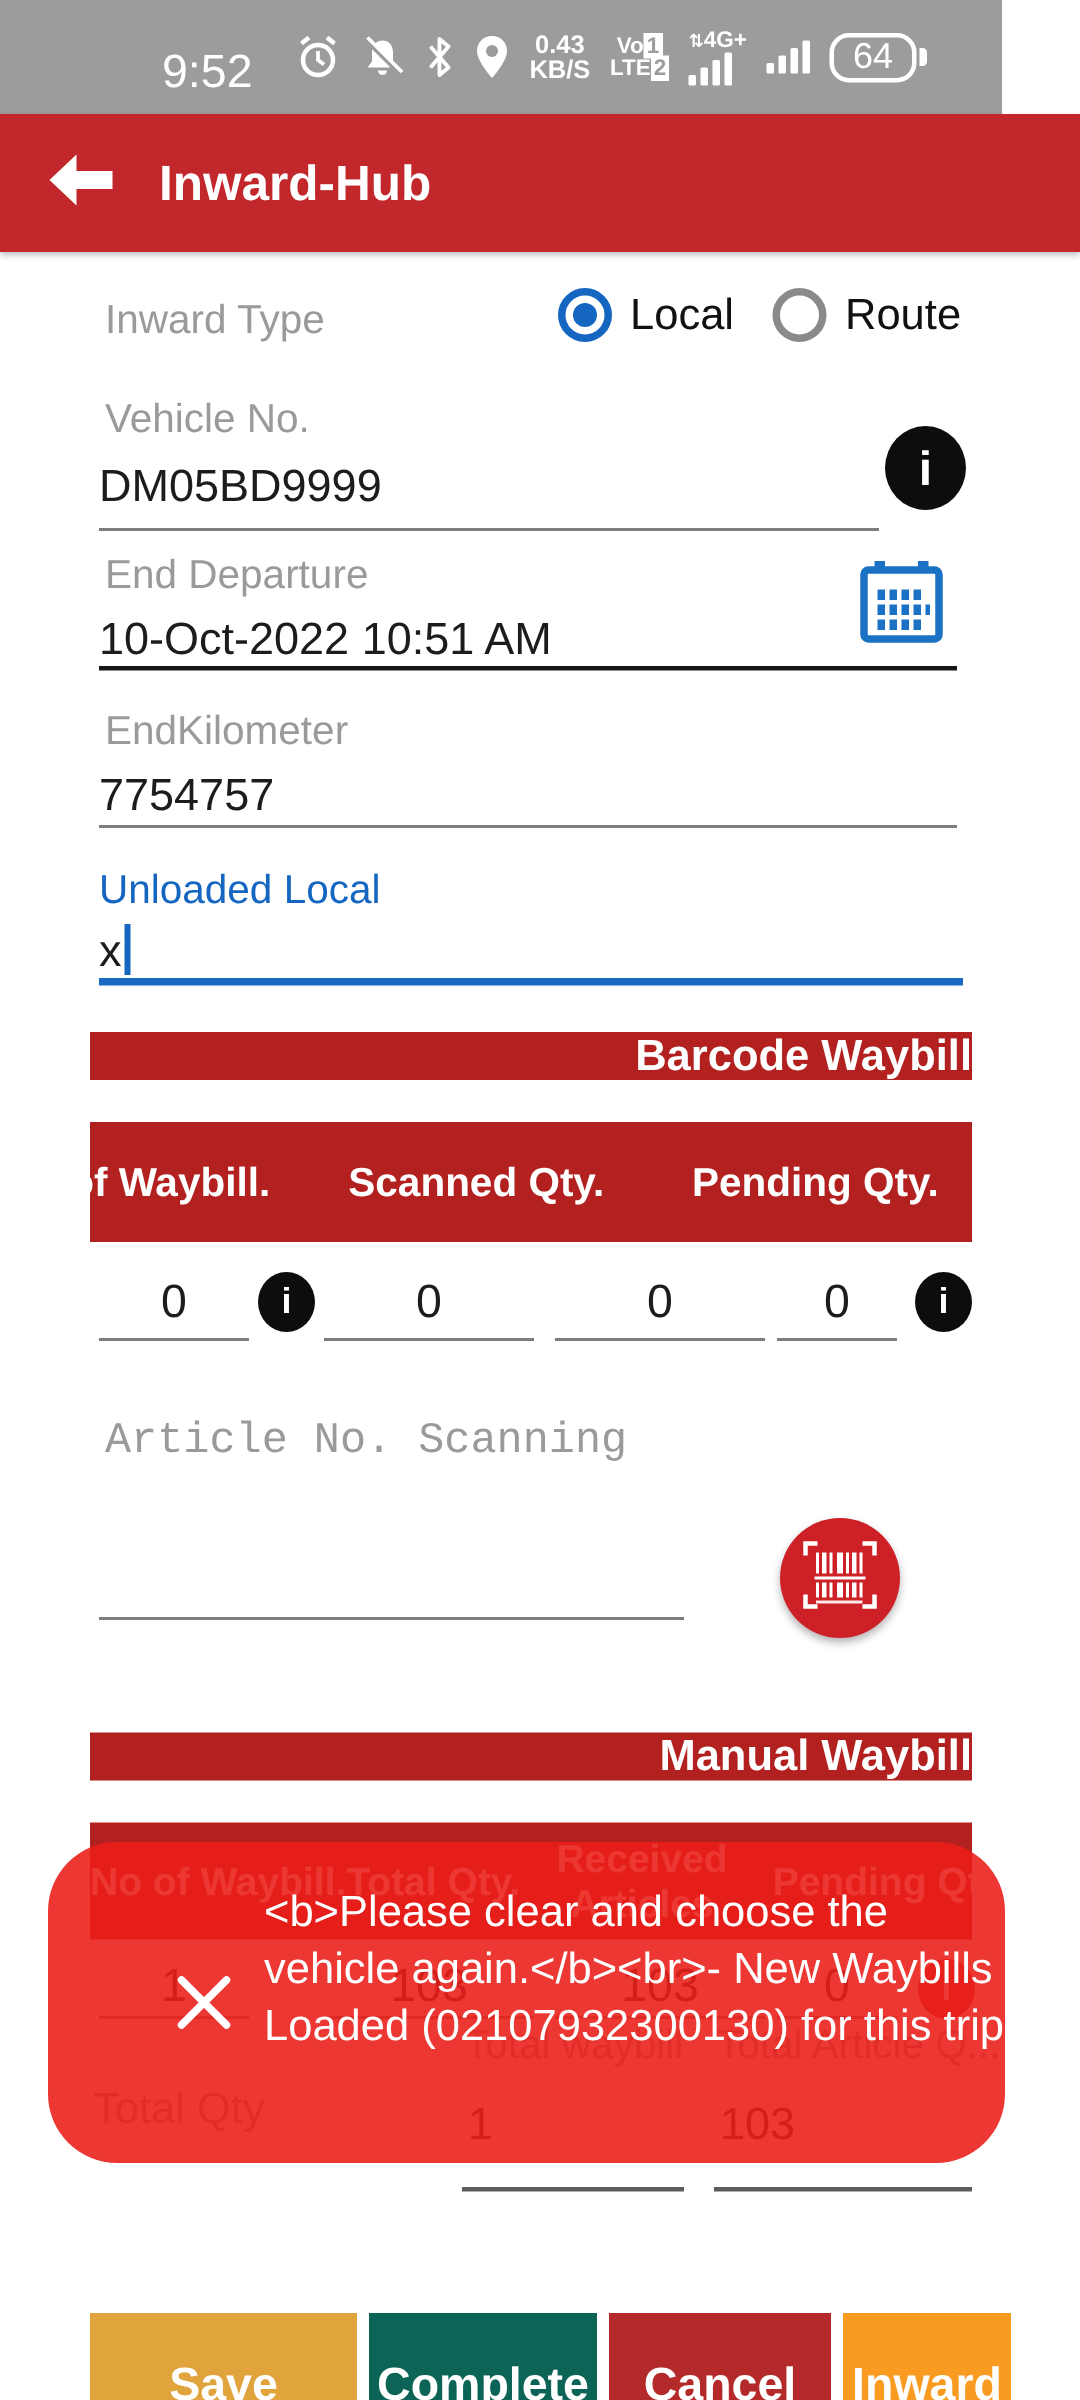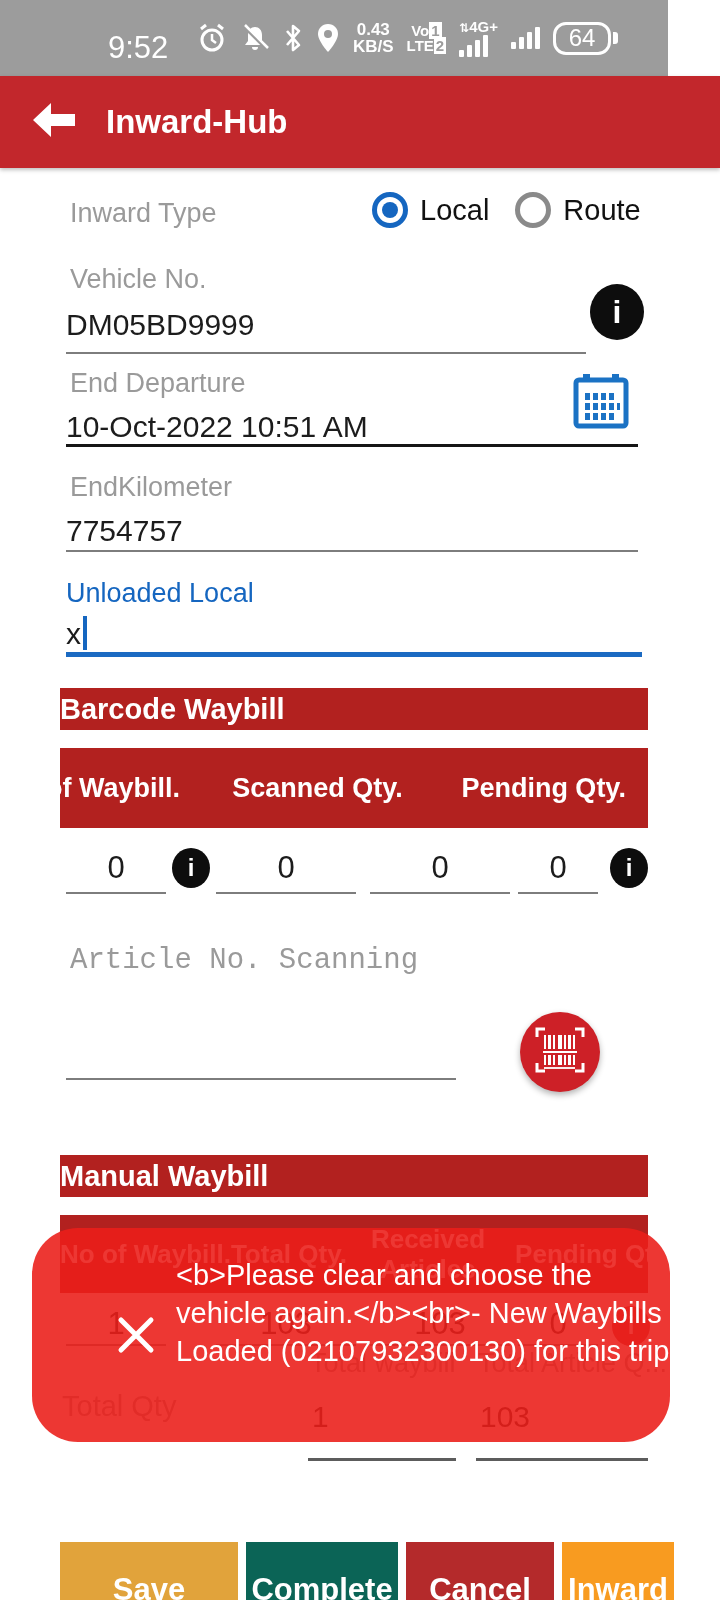--- a/index.html
+++ b/index.html
@@ -41,22 +41,22 @@
   .radio.sel{border:5px solid #1566c0;}
   .radio.unsel{border:5px solid #8a8a8a;}
   .radio.sel::after{content:"";position:absolute;left:50%;top:50%;width:16px;height:16px;margin:-8px 0 0 -8px;
     border-radius:50%;background:#1566c0;}
   .radio-label{font-size:29px;color:#111;}
   .info-dot{border-radius:50%;background:#0d0d0d;color:#fff;display:flex;align-items:center;justify-content:center;
     font-weight:bold;cursor:pointer;}
   .cursor-bar{display:inline-block;width:4px;height:34px;background:#1566c0;vertical-align:-6px;margin-left:2px;}
 
   
-  .banner{position:absolute;left:60px;width:588px;height:42px;background:#b2211f;
-    display:flex;align-items:center;justify-content:flex-start;color:#fff;font-weight:bold;font-size:29px;}
+  .banner{position:absolute;left:60px;width:588px;height:32px;background:#b2211f;
+    display:flex;align-items:center;justify-content:flex-end;color:#fff;font-weight:bold;font-size:29px;}
   .thead{position:absolute;left:60px;width:588px;background:#b2211f;overflow:hidden;color:#fff;font-weight:bold;}
   .thead .cells{display:flex;height:100%;align-items:center;}
   .thead .cell{text-align:center;white-space:nowrap;font-size:27px;}
 
   .zero-val{font-size:31px;color:#1c1c1c;text-align:center;}
 
   
   .scan-btn{position:absolute;left:520px;top:1012px;width:80px;height:80px;border-radius:50%;
     background:#cd2027;display:flex;align-items:center;justify-content:center;cursor:pointer;
     box-shadow:0 3px 6px rgba(0,0,0,.3);}

